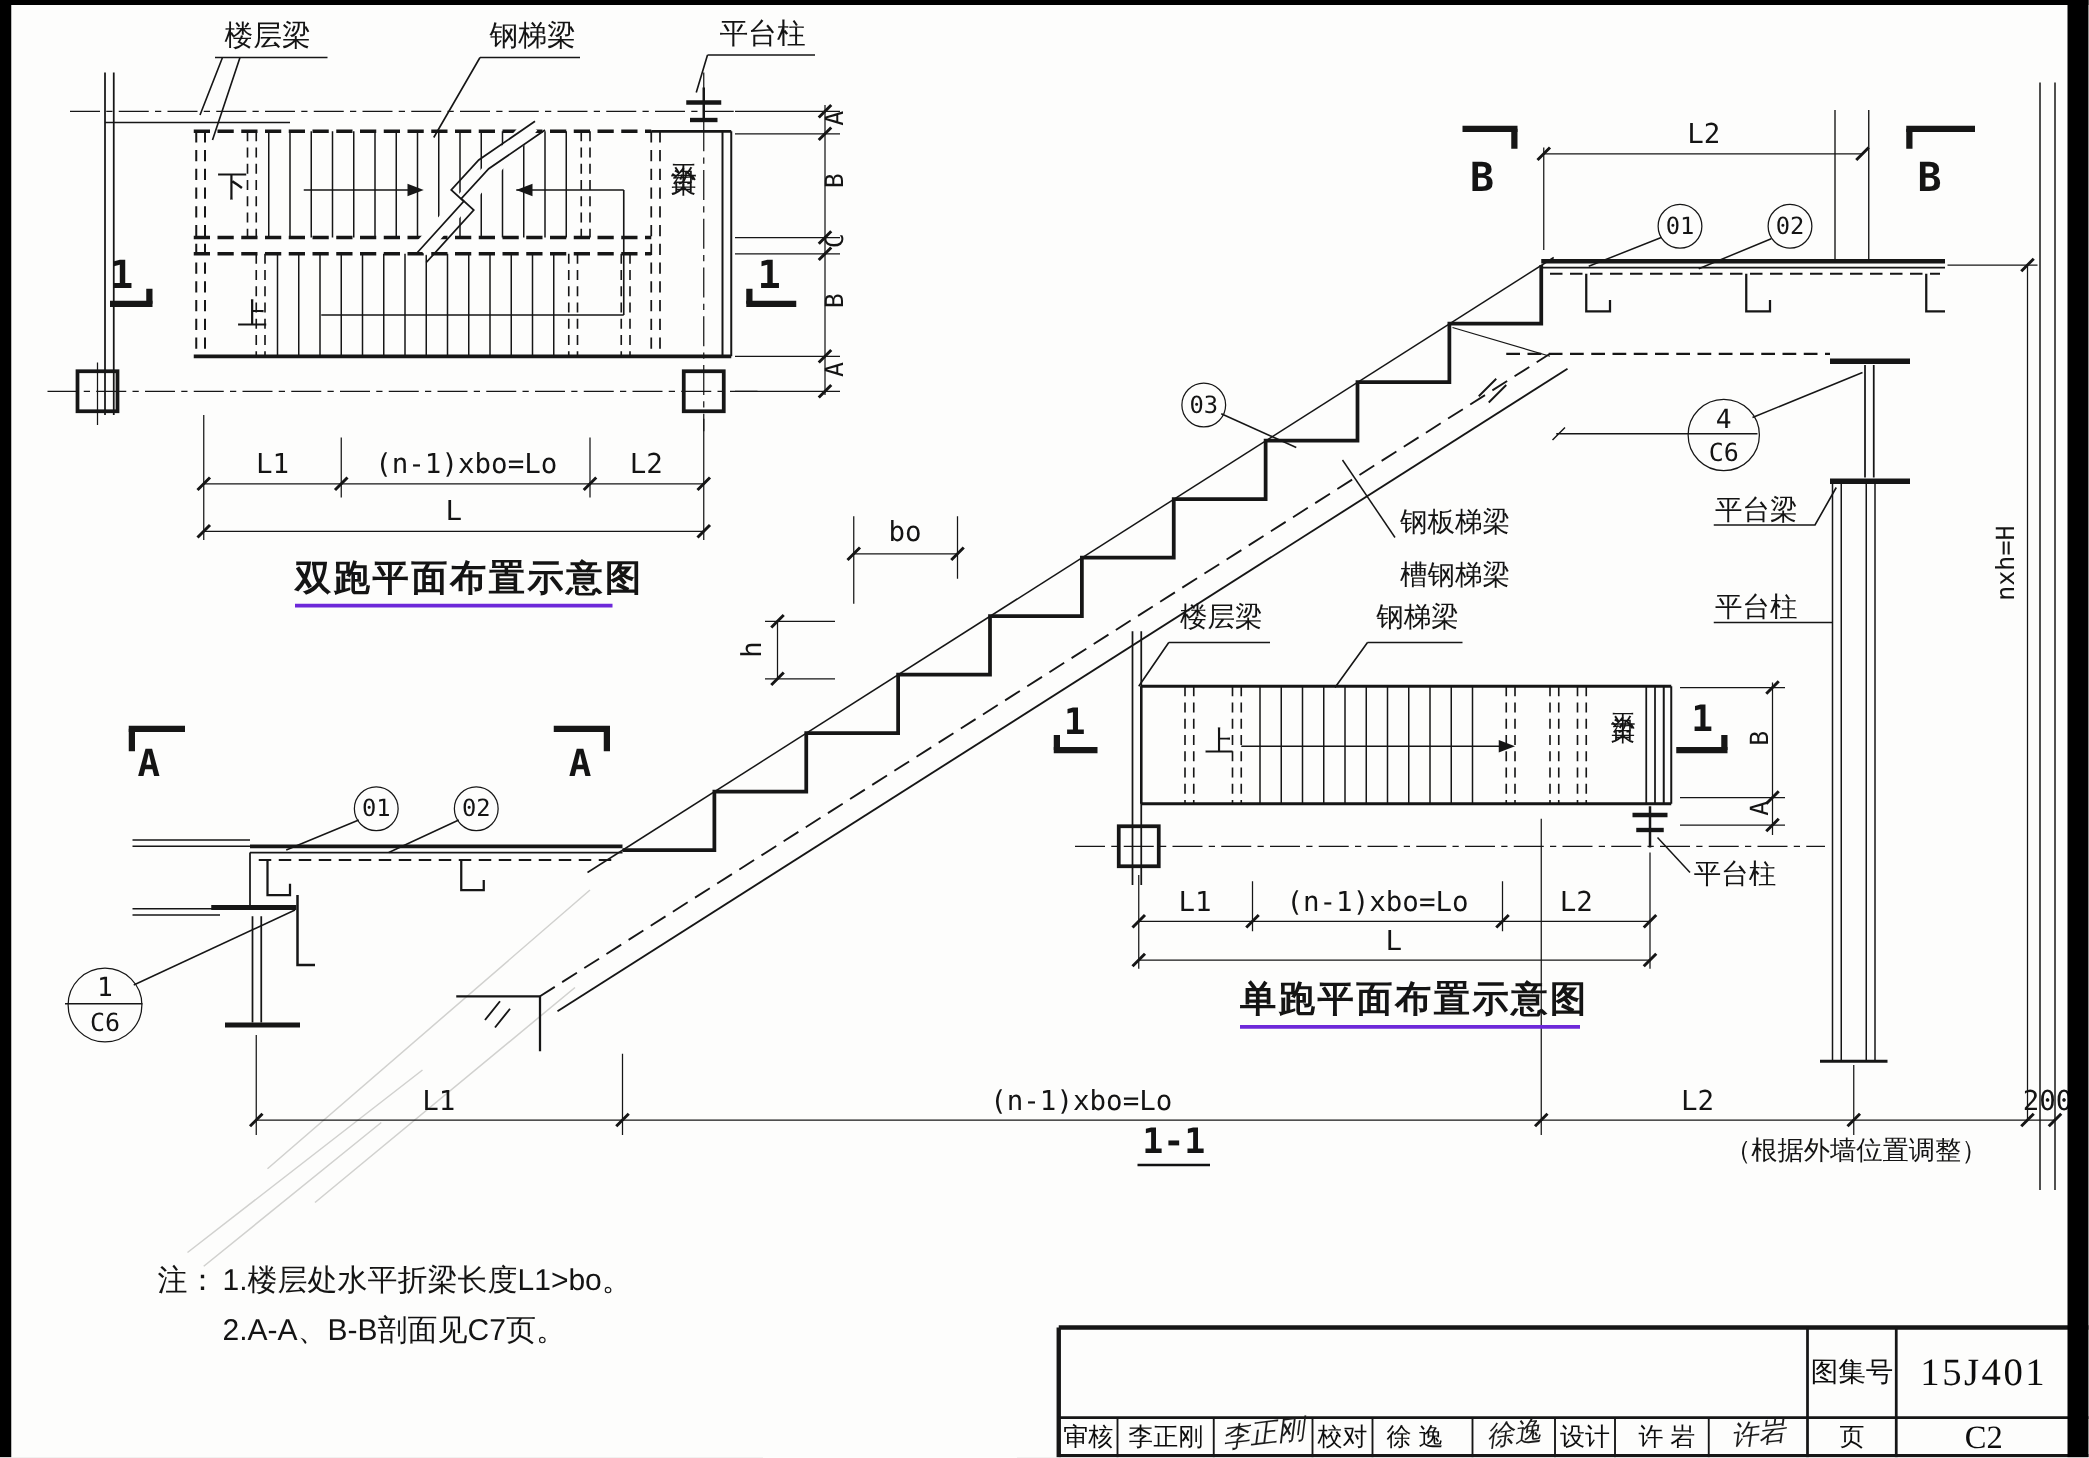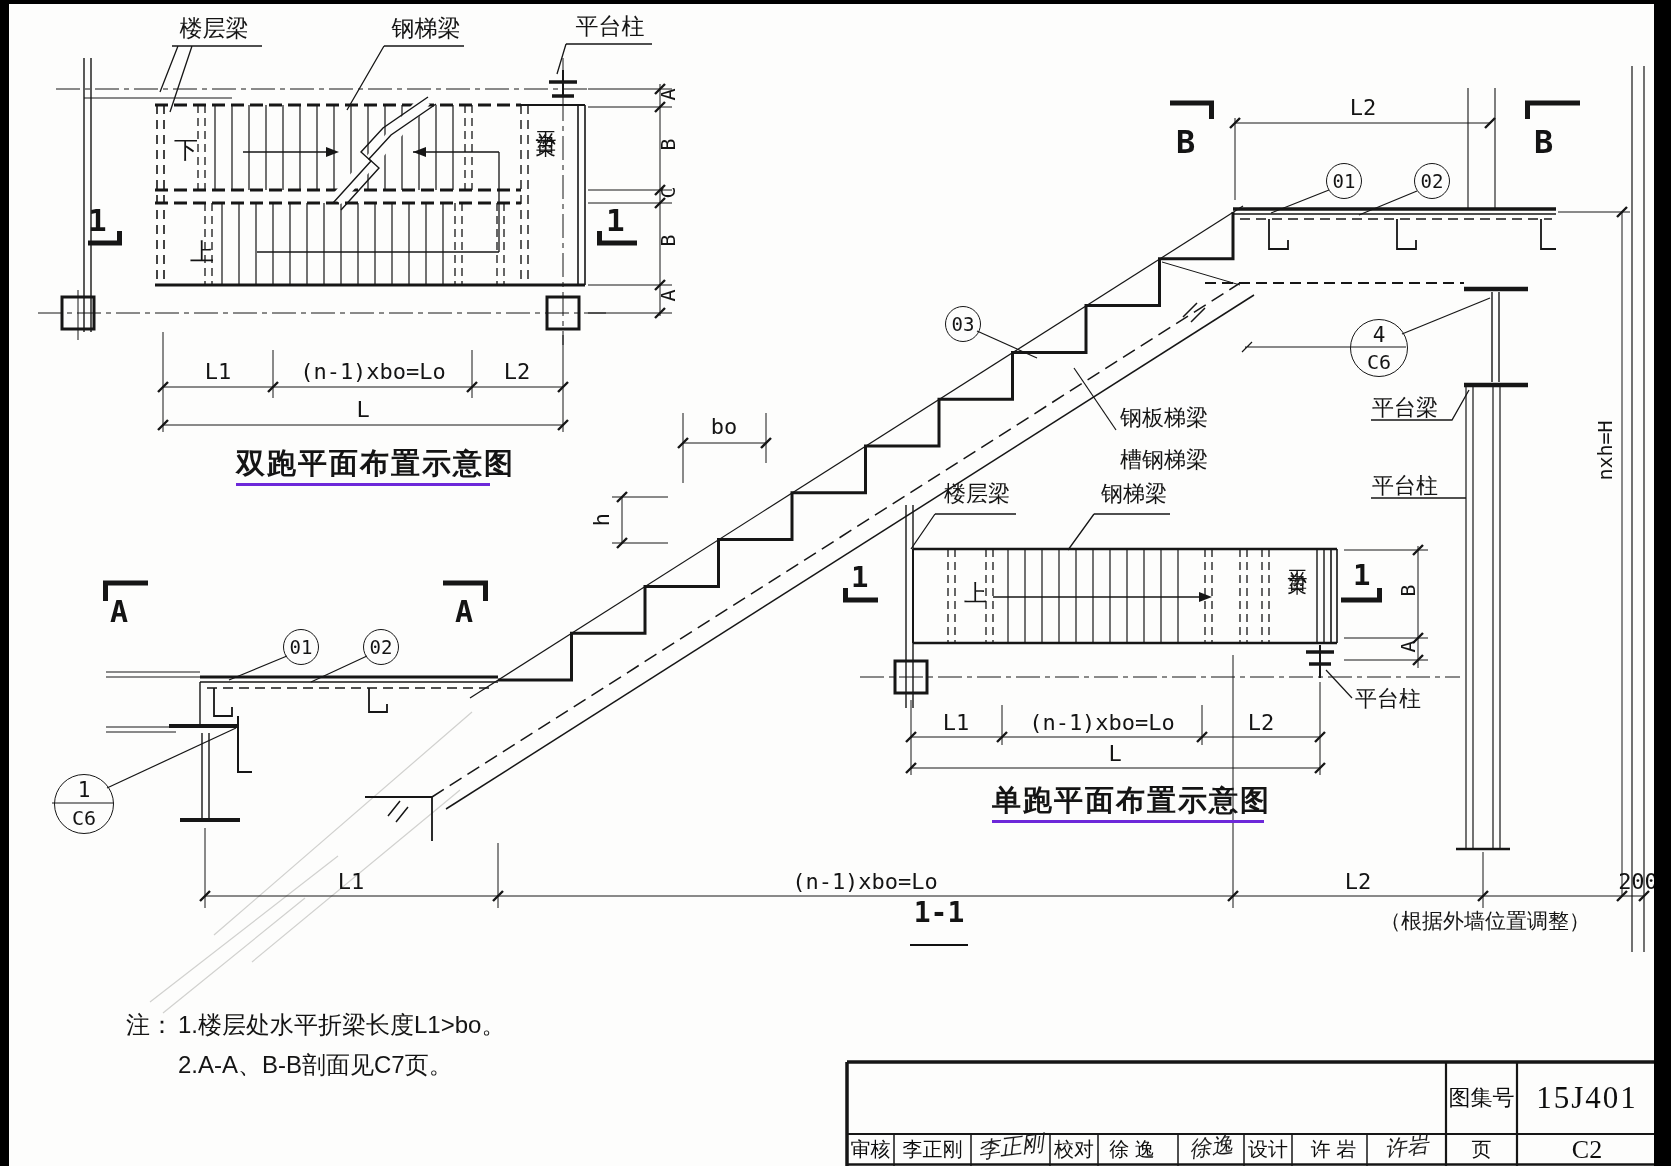--- a/index.html
+++ b/index.html
@@ -8,21 +8,21 @@
   .bar{position:absolute;background:#000;}
   svg.lines{position:absolute;left:0;top:0;}
   .lbl{position:absolute;font-family:"Liberation Sans",sans-serif;color:#141414;
        line-height:1.05;white-space:nowrap;}
   .ctr{text-align:center;}
   .mono{font-family:"DejaVu Sans Mono",monospace;}
   .vert{writing-mode:vertical-rl;text-orientation:upright;letter-spacing:2px;background:#fdfdfc;}
   .rot{transform:rotate(-90deg);transform-origin:center center;}
   .b{font-weight:bold;}
   .ul{border-bottom:3px solid #6d28d9;padding-bottom:5px;}
-  .ul2{border-bottom:2.5px solid #111;padding-bottom:17px;}
+  .ul2{border-bottom:2.5px solid #111;padding-bottom:4px;}
   .circ{position:absolute;border:1.7px solid #161616;border-radius:50%;
         display:flex;align-items:center;justify-content:center;
         font-family:"DejaVu Sans Mono",monospace;background:transparent;color:#141414;}
   .circ2{position:absolute;border:1.7px solid #161616;border-radius:50%;color:#141414;
          font-family:"DejaVu Sans Mono",monospace;text-align:center;background:transparent;}
   .circ2 .t{position:absolute;left:0;width:100%;text-align:center;}
   .tb{position:absolute;display:flex;align-items:center;justify-content:center;color:#0d0d0d;}
   .sig{font-family:"Liberation Serif",serif;font-style:italic;transform:rotate(-7deg);color:#1c1c1c;}
 </style>
 </head>

